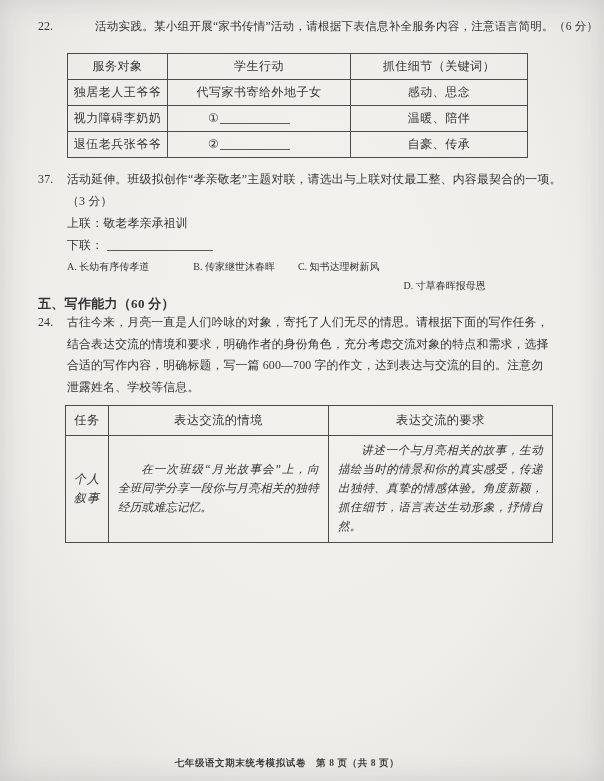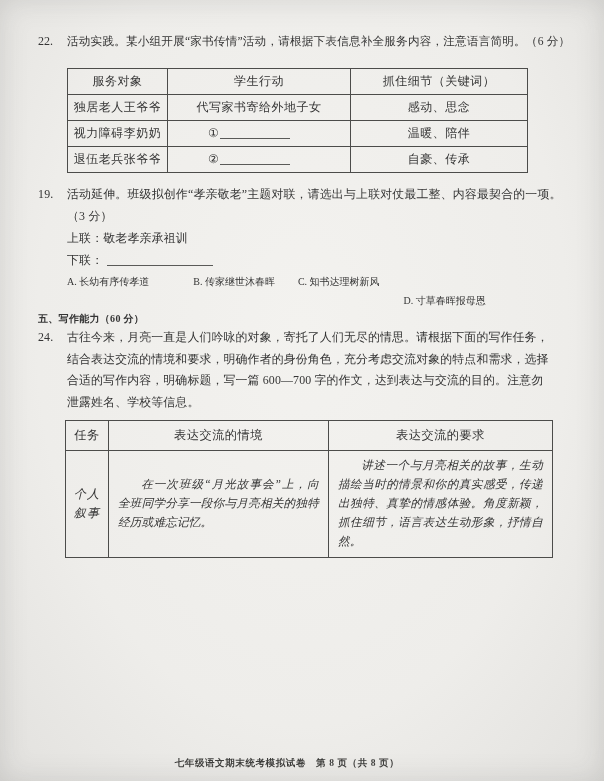--- a/index.html
+++ b/index.html
@@ -13,21 +13,21 @@
     position:relative;
     width:604px;height:781px;
     background:radial-gradient(ellipse at 50% 42%, #f3f2ef 0%, #eeedea 62%, #e2e1de 100%);
     box-shadow:inset 0 0 28px rgba(90,90,88,.18);
     overflow:hidden;
   }
   .content{position:absolute;left:38px;top:0;width:528px;}
   .qrow{display:flex;align-items:flex-start;}
   .qnum{width:29px;flex:0 0 29px;font-size:12px;line-height:17px;}
   .qtext{font-size:11.6px;line-height:17px;white-space:nowrap;letter-spacing:.2px;}
-  .q22{margin-top:33px;}
+  .q22{margin-top:18px;gap:28px;}
 
   
   table{border-collapse:collapse;}
   .t1{margin-left:29px;margin-top:18px;width:445px;table-layout:fixed;}
   .t1 td{
     border:1px solid #4c4c4a;height:25px;
     font-size:12px;text-align:center;vertical-align:middle;
     padding:0 2px;letter-spacing:.5px;
   }
   .t1 .c1{width:95px;}
@@ -46,21 +46,21 @@
   .blank-lower{
     display:inline-block;width:106px;height:1px;
     border-bottom:1.2px solid #5a5a58;vertical-align:-2px;margin-left:4px;
   }
   .options{display:flex;margin-left:29px;font-size:10px;line-height:22px;white-space:nowrap;}
   .opt-b{margin-left:44px;}
   .opt-c{margin-left:23px;}
   .opt-d{margin-left:24px;margin-top:19px;}
 
   
-  .section-title{font-weight:bold;font-size:10px;line-height:17px;margin-top:-2px;letter-spacing:.3px;}
+  .section-title{font-weight:bold;font-size:13px;line-height:17px;margin-top:-2px;letter-spacing:.3px;}
 
   
   .q24{margin-top:0;}
   .q24 .qtext-block{flex:1;}
   .q24 .pline{font-size:11.9px;line-height:21.6px;white-space:nowrap;letter-spacing:.15px;}
 
   
   .t2{margin-left:27px;margin-top:7px;width:478px;table-layout:fixed;}
   .t2 td{border:1px solid #4c4c4a;vertical-align:middle;}
   .t2 .hc{height:27px;font-size:12.2px;text-align:center;letter-spacing:.5px;}
@@ -115,21 +115,21 @@
         <tr>
           <td class="c1">退伍老兵张爷爷</td>
           <td class="c2 blank-cell"><span>②</span><span class="blank-small"></span></td>
           <td class="c3">自豪、传承</td>
         </tr>
       </tbody>
     </table>
 
     <div class="q23">
       <div class="qrow">
-        <span class="qnum line">19.</span>
+        <span class="qnum line">37.</span>
         <span class="line">活动延伸。班级拟创作“孝亲敬老”主题对联，请选出与上联对仗最工整、内容最契合的一项。</span>
       </div>
       <div class="line indent">（3 分）</div>
       <div class="line indent">上联：敬老孝亲承祖训</div>
       <div class="line indent"><span>下联：</span><span class="blank-lower"></span></div>
       <div class="options">
         <span>A. 长幼有序传孝道</span>
         <span class="opt-b">B. 传家继世沐春晖</span>
         <span class="opt-c">C. 知书达理树新风</span>
         <span class="opt-d">D. 寸草春晖报母恩</span>

